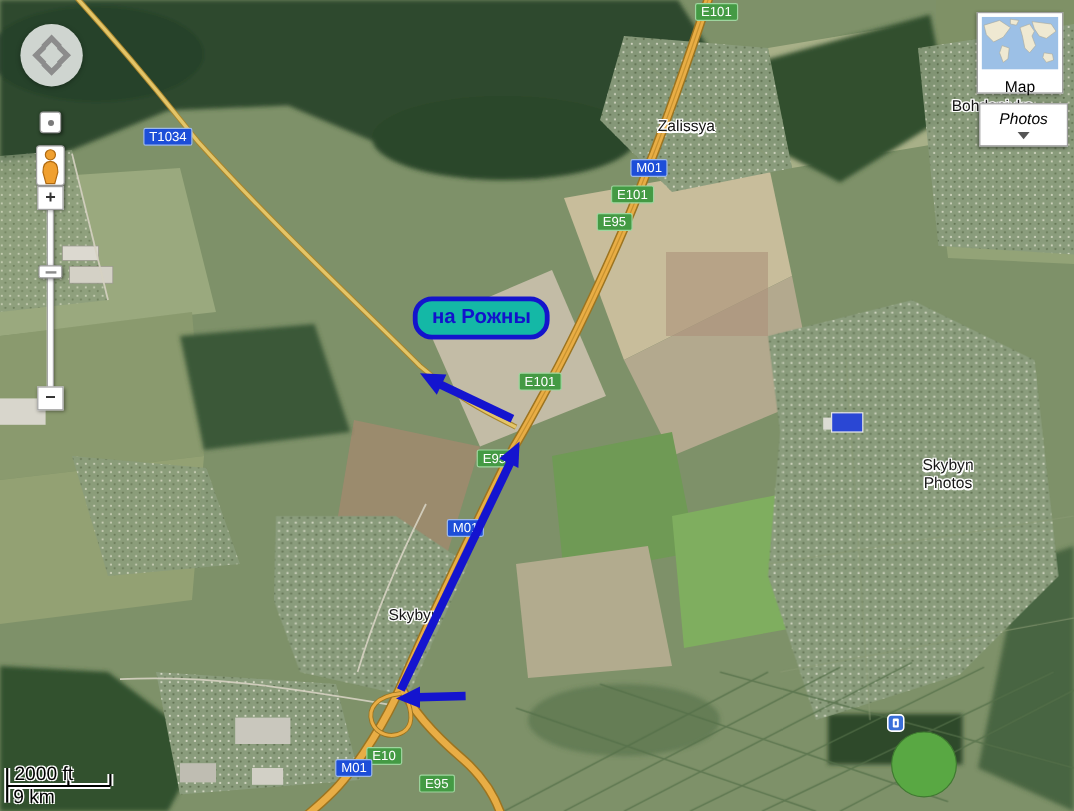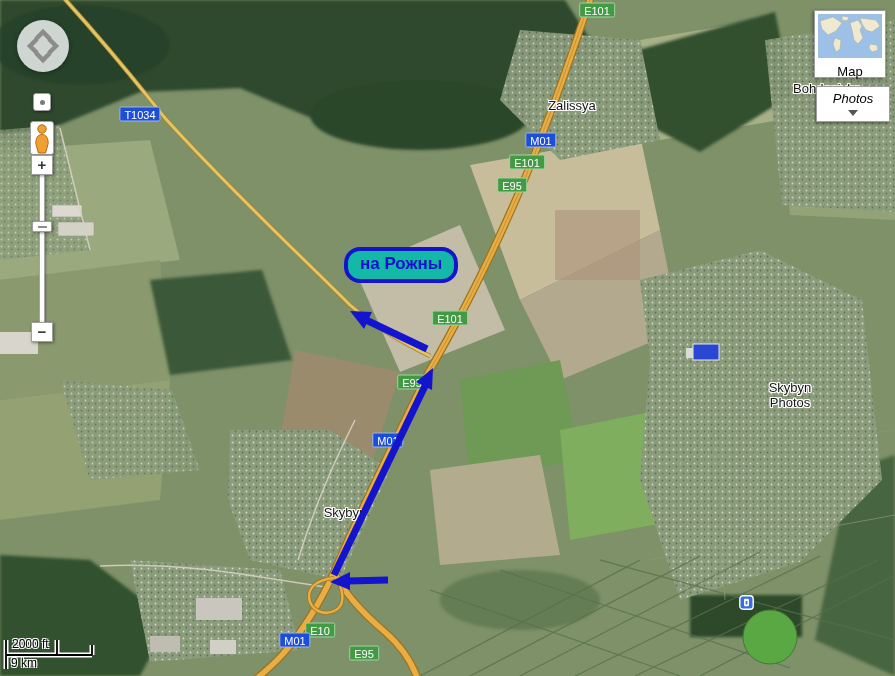--- a/index.html
+++ b/index.html
@@ -15,21 +15,21 @@
   
   .place{position:absolute;z-index:2;transform:translate(-50%,-50%);color:#151515;font-size:13px;text-align:center;line-height:15px;
          text-shadow:-1px -1px 0 #fff,1px -1px 0 #fff,-1px 1px 0 #fff,1px 1px 0 #fff,0 -1px 0 #fff,0 1px 0 #fff,-1px 0 0 #fff,1px 0 0 #fff;white-space:nowrap;}
   
   #arrows{position:absolute;left:0;top:0;z-index:3;pointer-events:none;}
   
   .callout{position:absolute;z-index:4;background:#14b8a6;border:4px solid #1414cc;border-radius:16px;
            color:#1212cc;font-size:17px;font-weight:bold;padding:3px 12px 5px;white-space:nowrap;}
   
   #scalebar{position:absolute;left:0;top:630px;z-index:5;width:120px;height:46px;}
-  .scale-text{position:absolute;z-index:6;color:#000;font-size:12px;
+  .scale-text{position:absolute;z-index:6;color:#000;font-size:16px;
          text-shadow:-1px -1px 0 #fff,1px -1px 0 #fff,-1px 1px 0 #fff,1px 1px 0 #fff;white-space:nowrap;}
   
   .ctl{position:absolute;z-index:7;background:#fff;border:1px solid #9e9e9e;box-shadow:1px 1px 3px rgba(0,0,0,.45);}
   #pan{left:17px;top:20px;width:52px;height:52px;border-radius:50%;background:rgba(255,255,255,.78);
        border:none;box-shadow:0 1px 4px rgba(0,0,0,.35);}
   #dot-btn{left:33px;top:93px;width:18px;height:18px;border-radius:3px;cursor:pointer;}
   #dot-btn .dot{position:absolute;left:6px;top:6px;width:5px;height:5px;border-radius:50%;background:#7a7a7a;}
   #pegman-btn{left:30px;top:121px;width:24px;height:34px;border-radius:3px;cursor:pointer;}
   .zoombtn{width:22px;height:20px;left:31px;text-align:center;font-size:15px;font-weight:bold;color:#333;line-height:18px;cursor:pointer;}
   #zoom-in{top:155px;}

